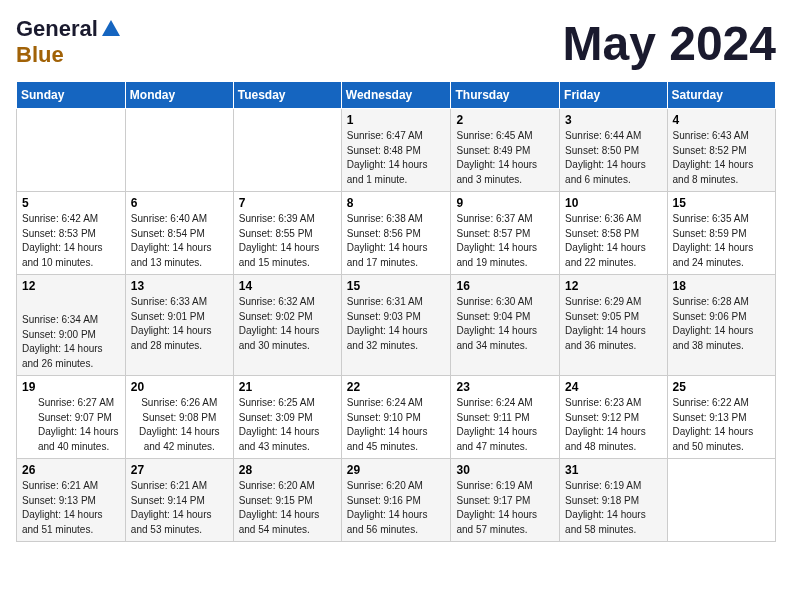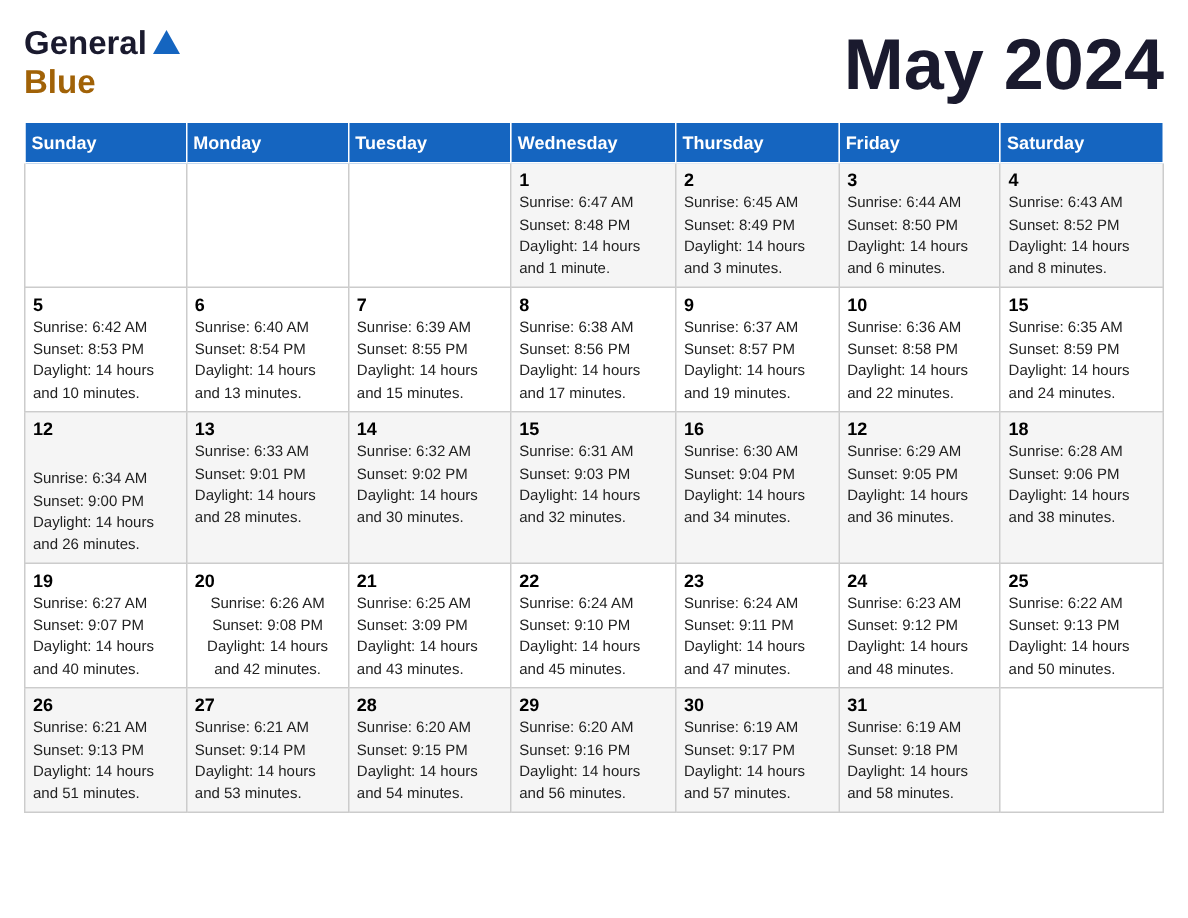--- a/index.html
+++ b/index.html
@@ -256,21 +256,21 @@
           <span class="day-number">18</span>
           <div class="day-info" style="white-space: pre-line;">Sunrise: 6:28 AM
 Sunset: 9:06 PM
 Daylight: 14 hours
 and 38 minutes.</div>
         </td>
       </tr>
       <tr>
         <td>
           <span class="day-number">19</span>
-          <div class="day-info" style="white-space: pre-line;">Sunrise: 6:27 AM
+          <div class="day-info" style="white-space: pre-line; margin-left: 16px;">Sunrise: 6:27 AM
 Sunset: 9:07 PM
 Daylight: 14 hours
 and 40 minutes.</div>
         </td>
         <td>
           <span class="day-number">20</span>
           <div class="day-info" style="white-space: pre-line; text-align: center;">Sunrise: 6:26 AM
 Sunset: 9:08 PM
 Daylight: 14 hours
 and 42 minutes.</div>

